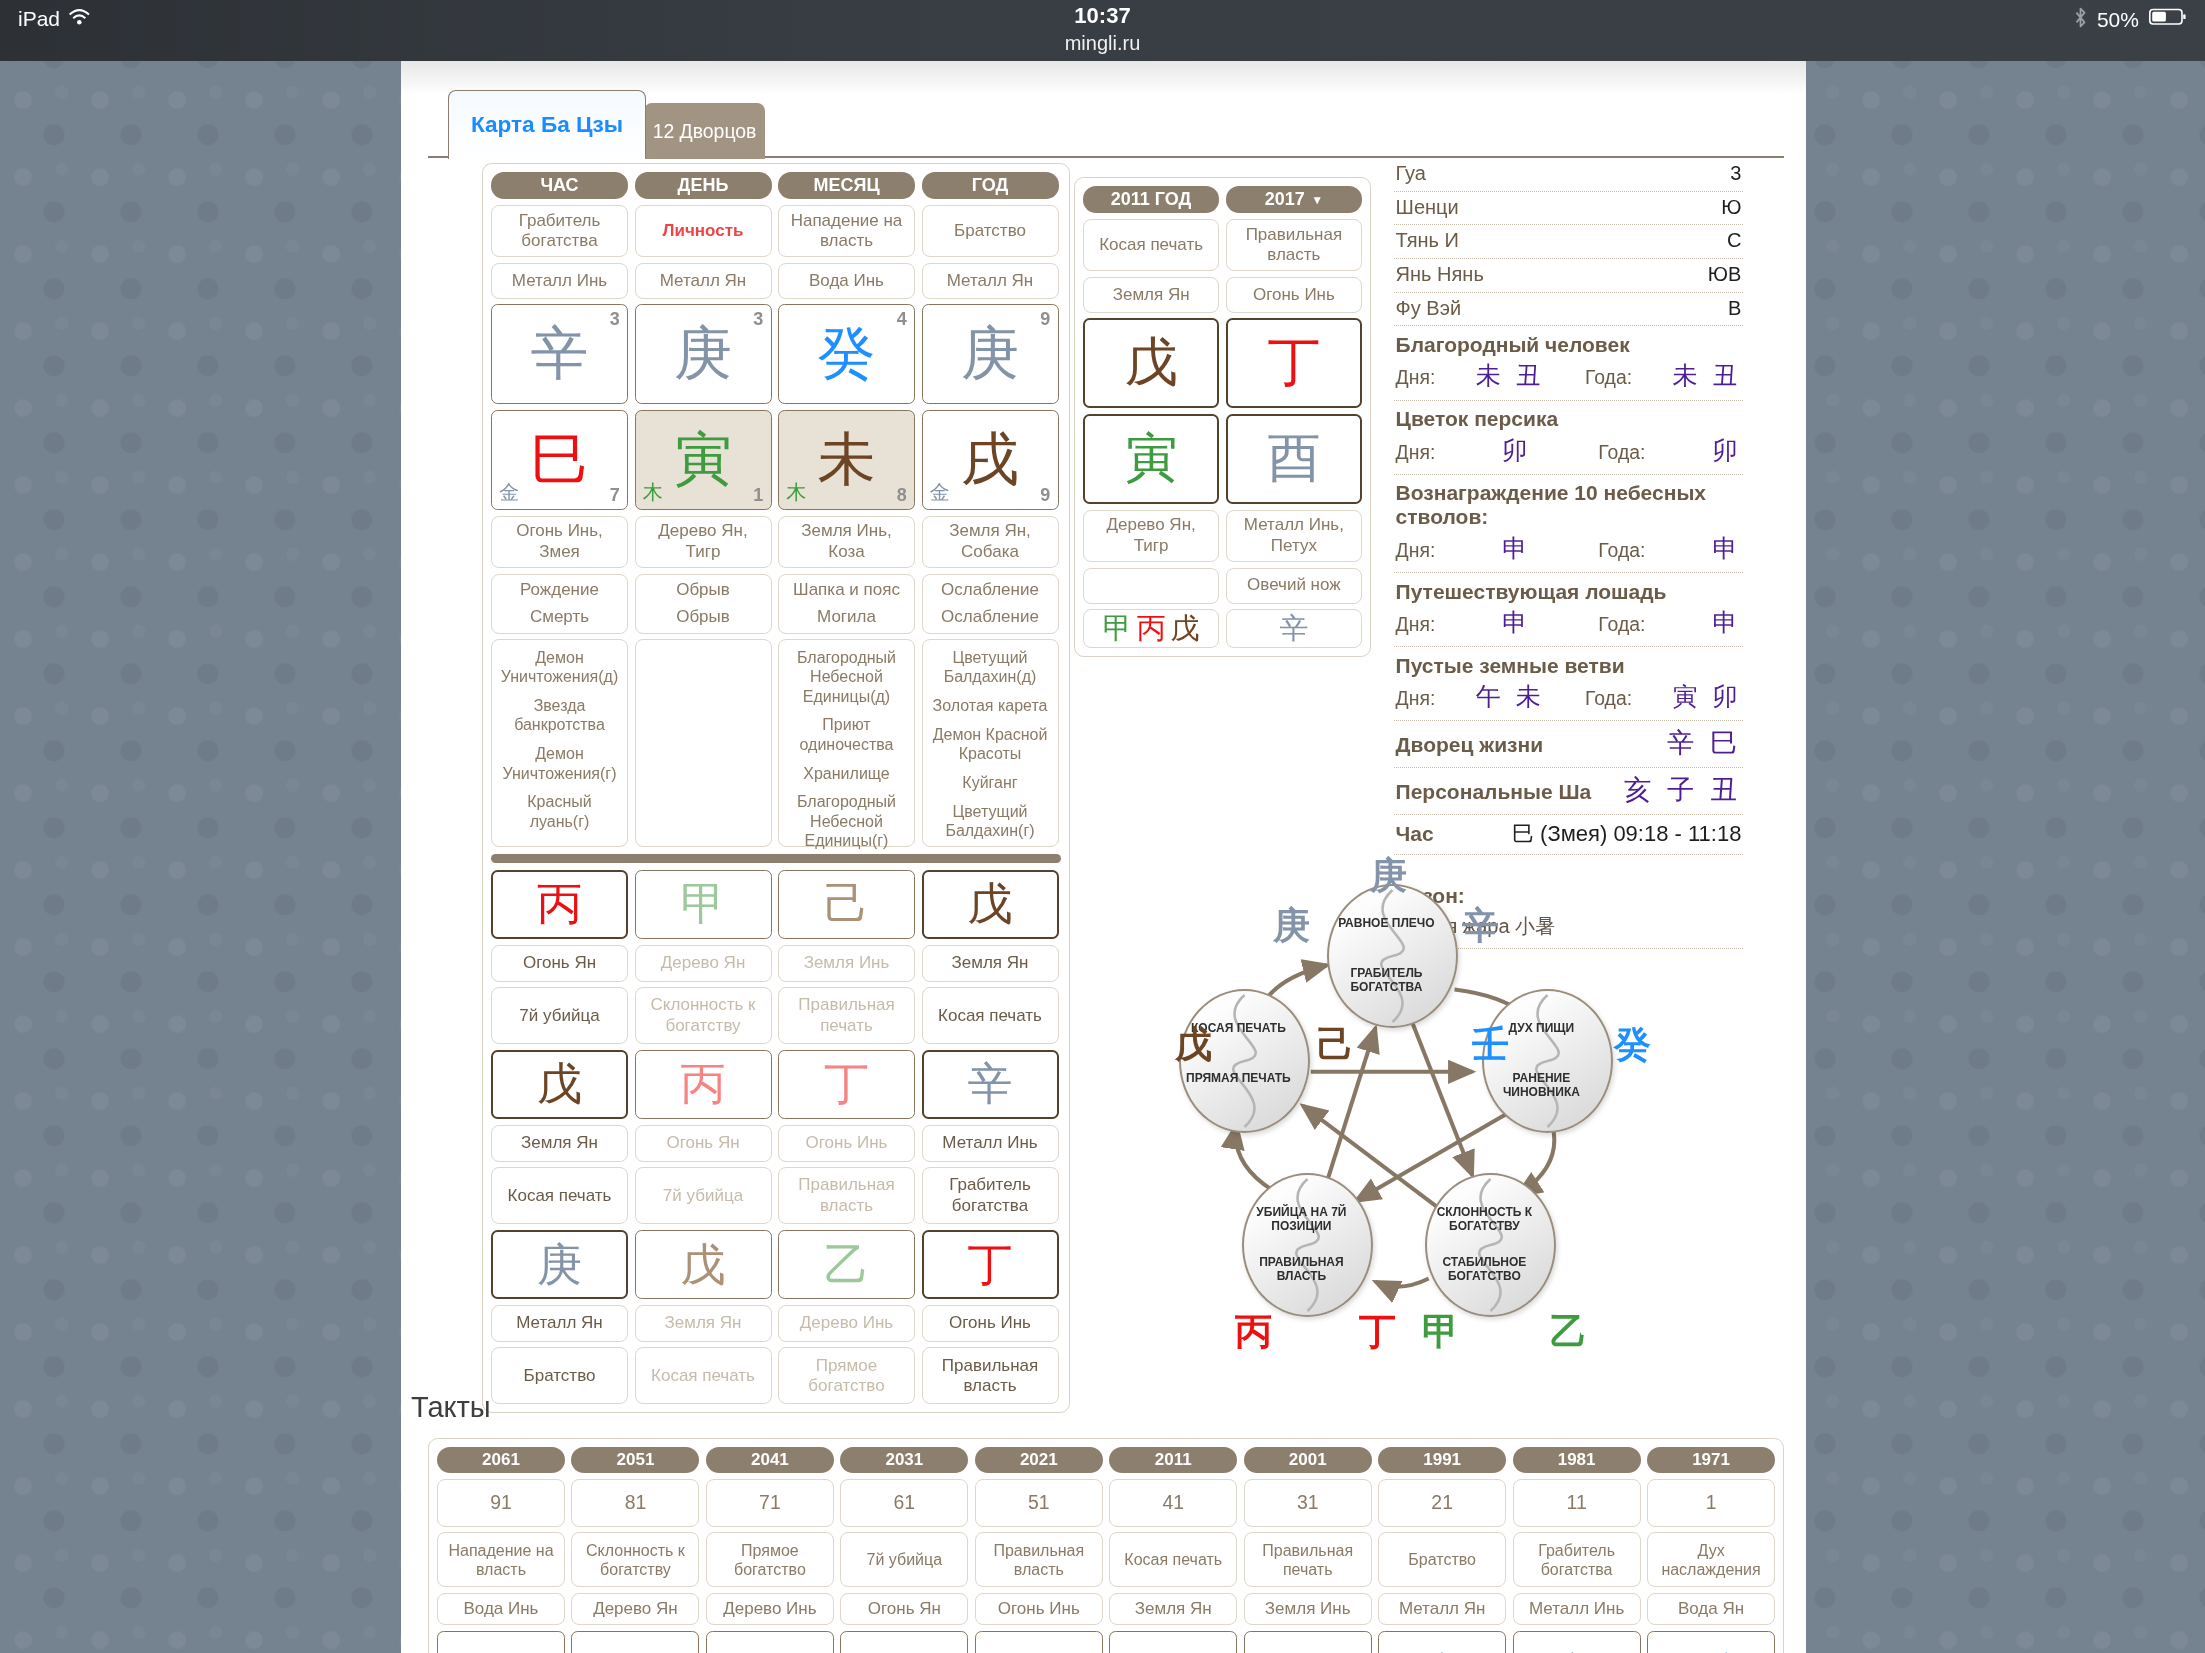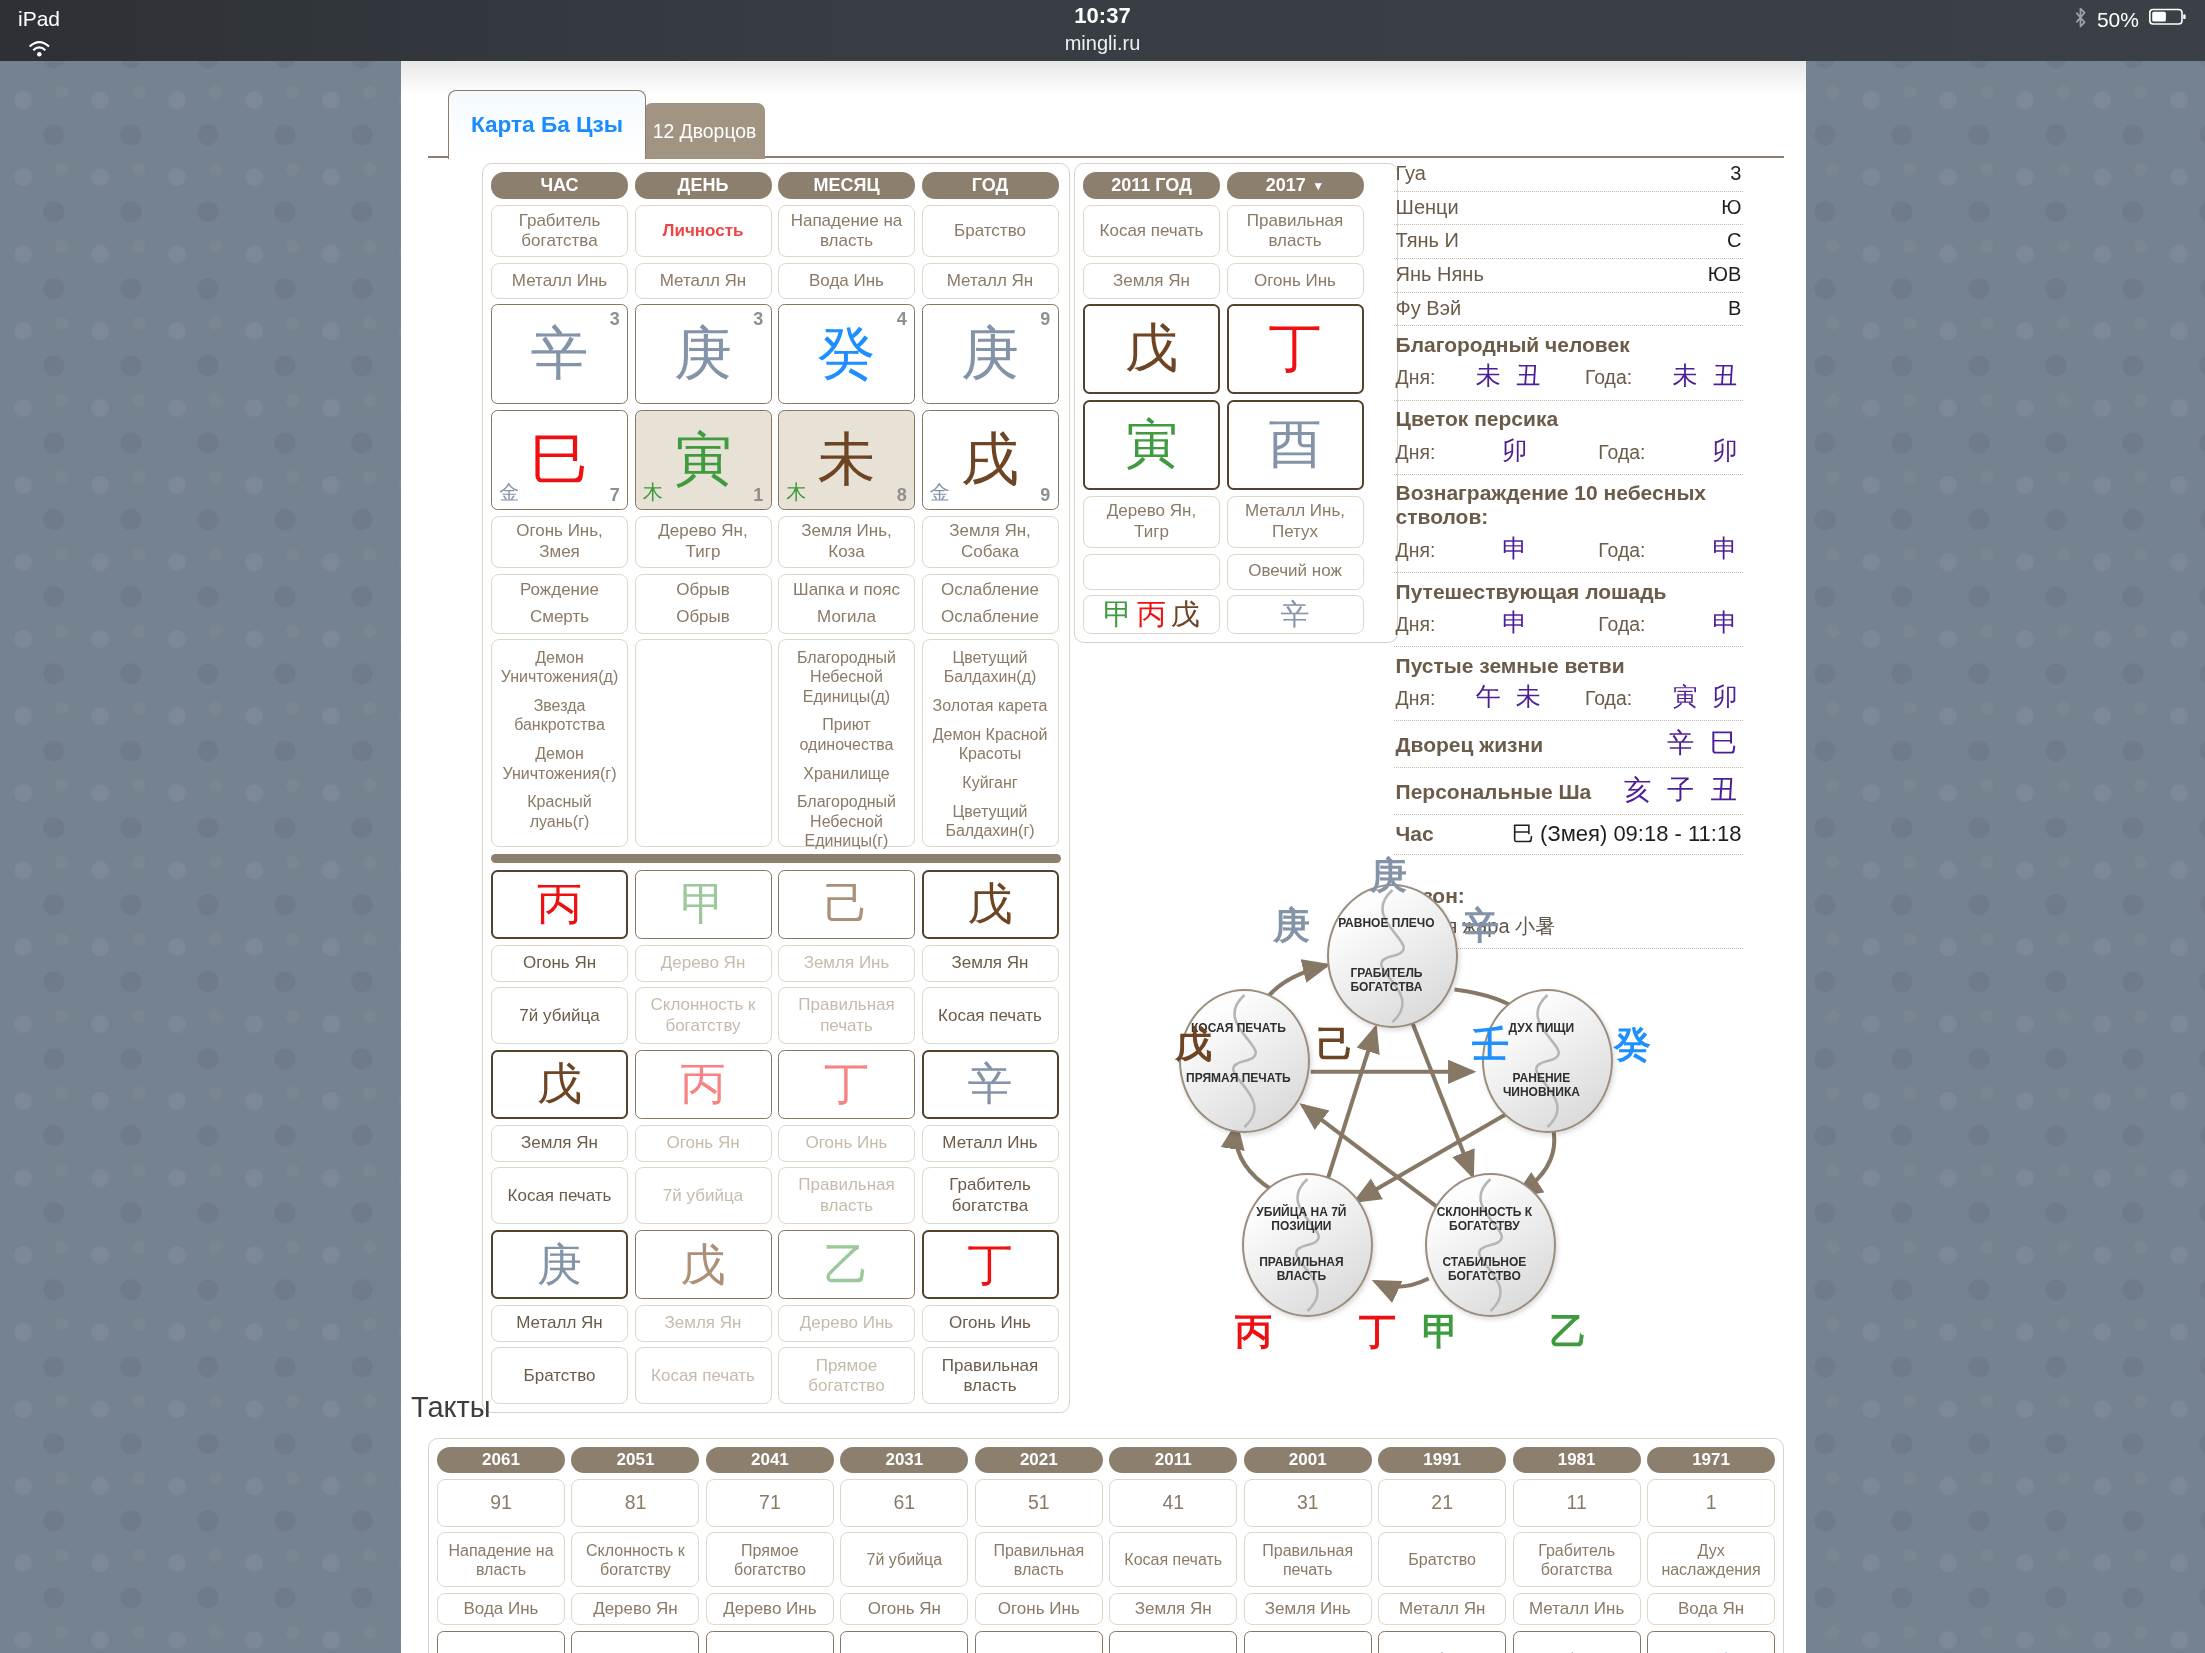--- a/index.html
+++ b/index.html
@@ -10,21 +10,21 @@
     background-image:
       radial-gradient(circle at 30% 30%, rgba(255,255,255,0.06) 0 8px, transparent 9.7px),
       radial-gradient(circle at 70% 75%, rgba(0,0,0,0.05) 0 9.7px, transparent 11.3px),
       radial-gradient(circle at 80% 20%, rgba(255,255,255,0.04) 0 5.7px, transparent 7.3px);
     background-size:77px 77px;
   }
   
   .statusbar { position:absolute; left:0; top:0; width:2205px; height:61px;
     background:linear-gradient(90deg,#2d3136 0%,#383d43 38%,#3b4046 100%);
     color:#fff; z-index:50; }
-  .sb-left { position:absolute; left:18px; top:6.5px; display:flex; align-items:center; gap:8px; font-size:21px;flex-direction:column; }
+  .sb-left { position:absolute; left:18px; top:6.5px; display:flex; align-items:center; gap:8px; font-size:21px; }
   .sb-time { position:absolute; left:0; right:0; top:3.2px; text-align:center; font-size:22px; font-weight:bold; }
   .sb-url  { position:absolute; left:0; right:0; top:32px; text-align:center; font-size:20px; color:#f0f0f0; }
   .sb-right { position:absolute; right:19.4px; top:6.5px; display:flex; align-items:center; gap:9.7px; font-size:21px; }
   
   .page { position:absolute; left:401px; top:61px; width:1405px; height:1593px;
     background:#fff; overflow:hidden; }
   .page-top { position:absolute; left:0; top:0; right:0; height:34px;
     background:linear-gradient(#e7e7e7,#ffffff); }
   .tabline { position:absolute; left:27px; top:95px; width:1356px; height:2.4px; background:#8a7d6e; }
   .tab { position:absolute; display:flex; align-items:center; justify-content:center;
@@ -312,21 +312,21 @@
         <div class="cell c-hgod t-dark">Грабитель богатства</div>
         <div class="big c-hchar fire strong">
             <span>丁</span>
           </div>
         <div class="cell c-helem t-dark">Огонь Инь</div>
         <div class="cell c-hgod t-dark">Правильная власть</div>
       </div>
     </div>
   </div>
 
-  <div class="grp" style="left:673px; top:102px; width:324px;">
+  <div class="grp" style="left:673px; top:116px; width:297px;">
     <div class="colrow">
       <div class="col">
         <div class="pill c-pill">2011 ГОД</div>
         <div class="cell c-god">Косая печать</div>
         <div class="cell c-elem">Земля Ян</div>
         <div class="big y-stem earth strong">
             <span>戊</span>
           </div>
         <div class="big y-branch wood strong">
             <span>寅</span>

